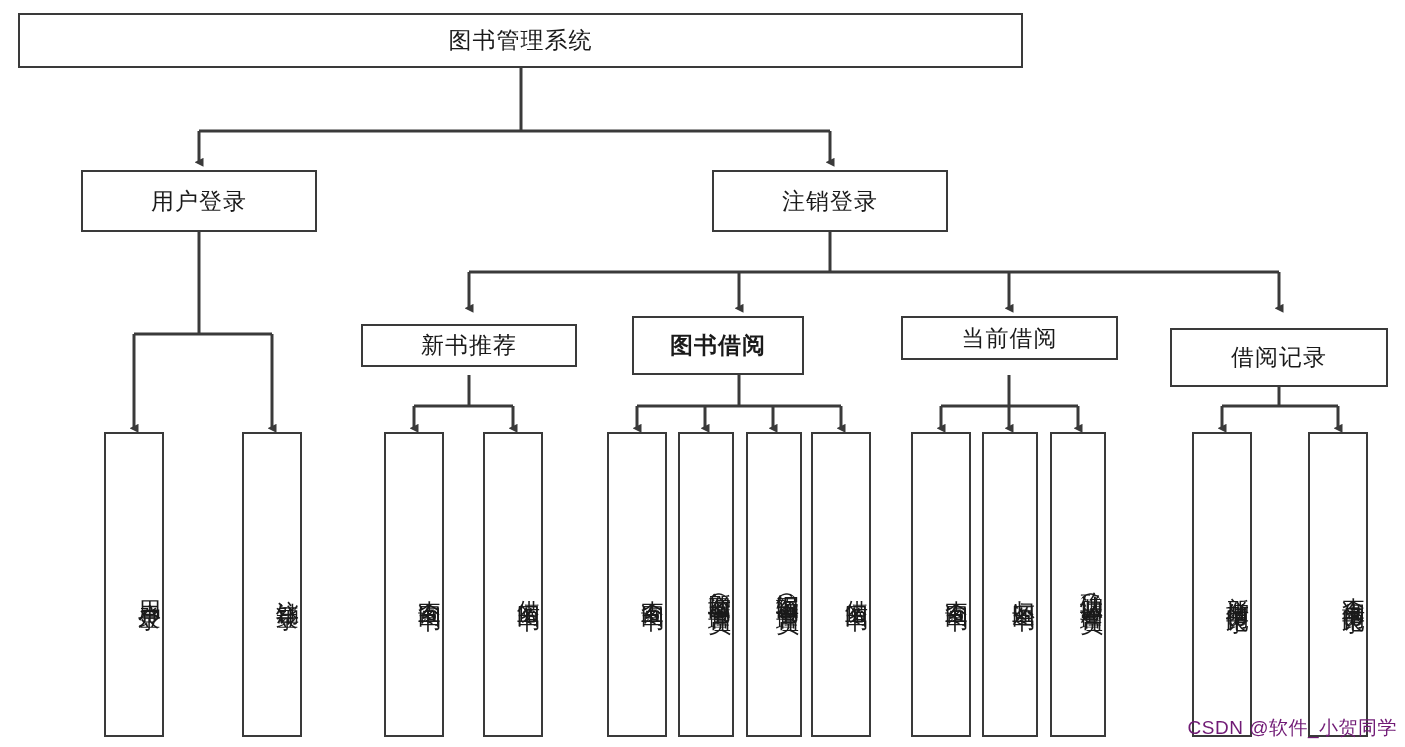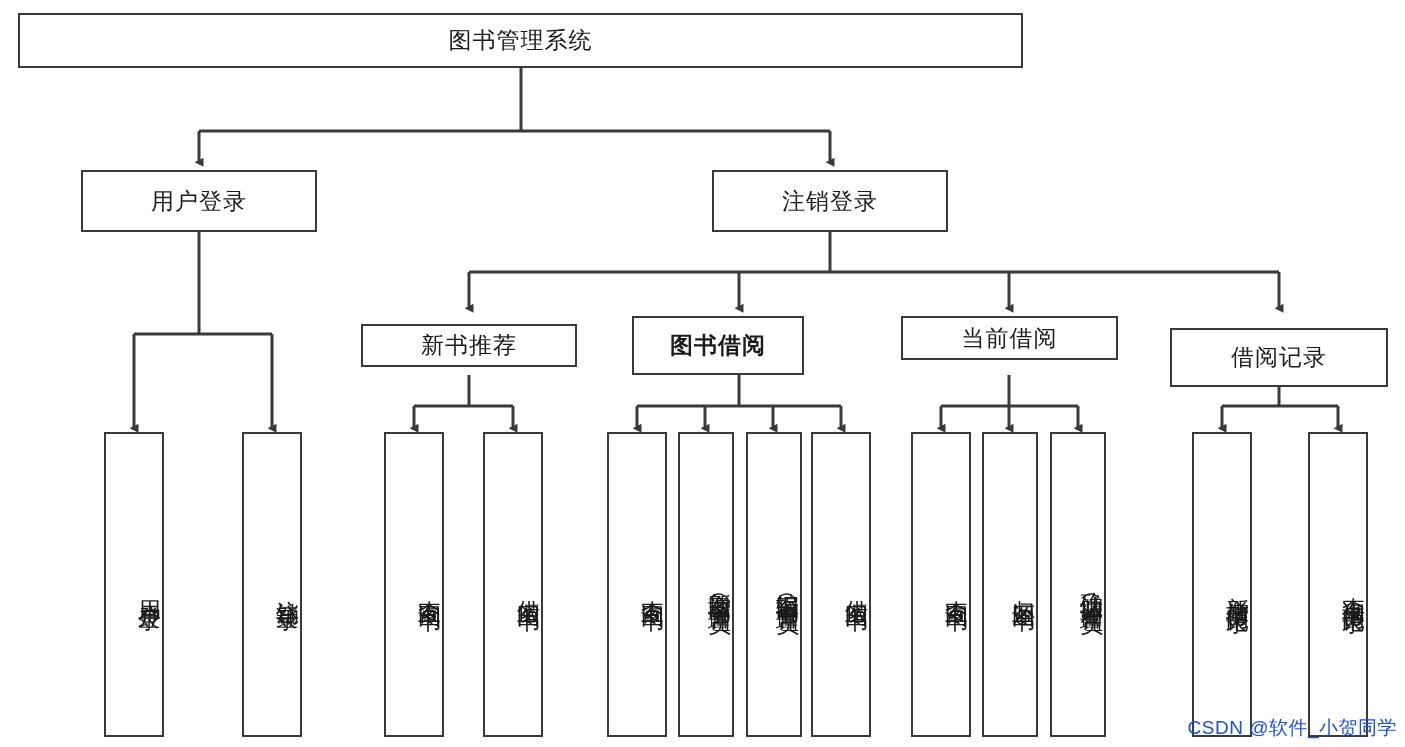--- a/index.html
+++ b/index.html
@@ -51,21 +51,21 @@
   }
   .node-label {
     display: block;
     white-space: nowrap;
   }
   #watermark {
     position: absolute;
     right: 8px;
     bottom: 6px;
     font-size: 19px;
-    color: #1d4ed8;
+    color: #701a75;
     letter-spacing: 0.5px;
     white-space: nowrap;
     pointer-events: none;
   }
 </style>
 </head>
 <body>
 
 <div id="diagram-canvas">
 

